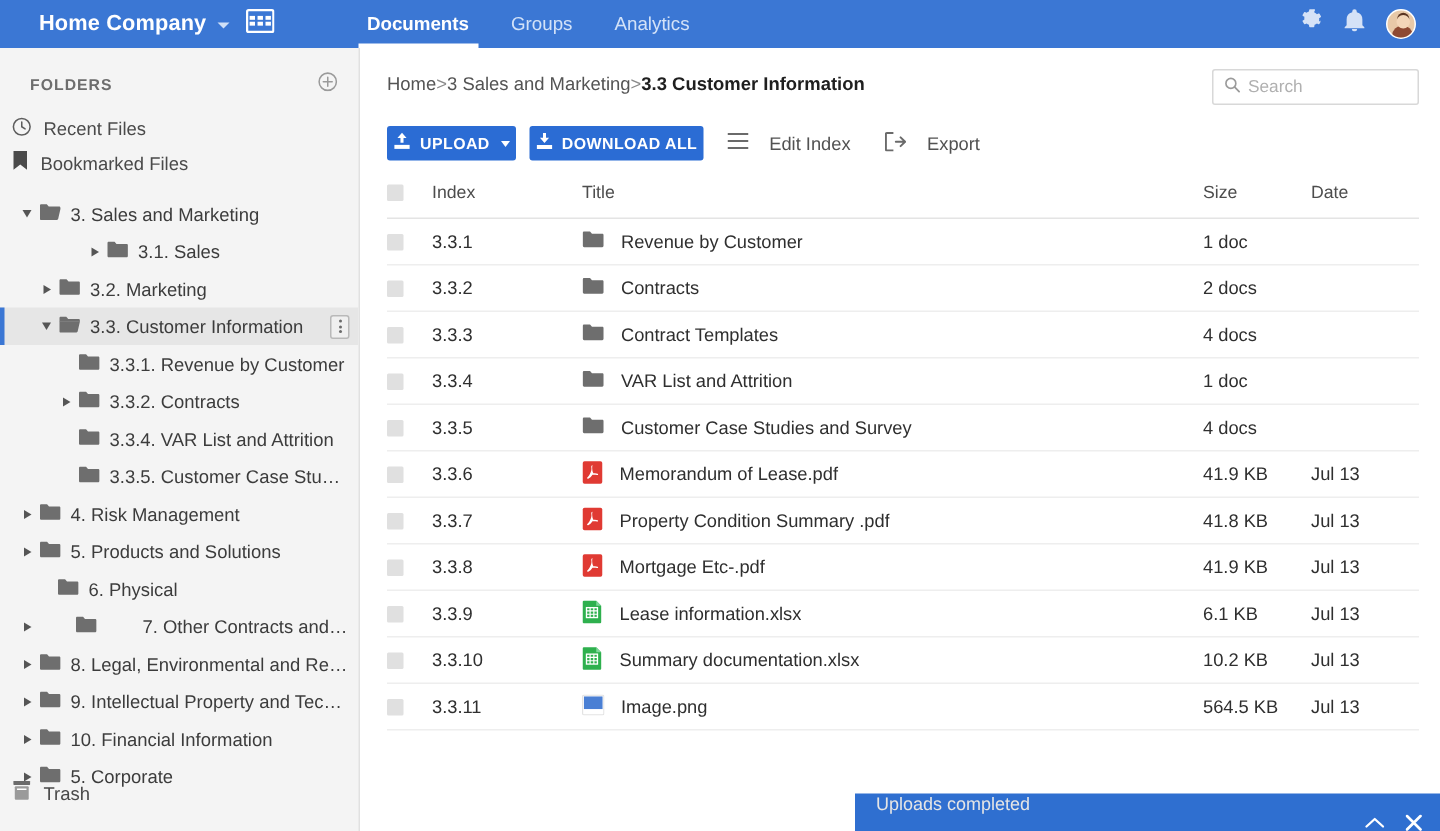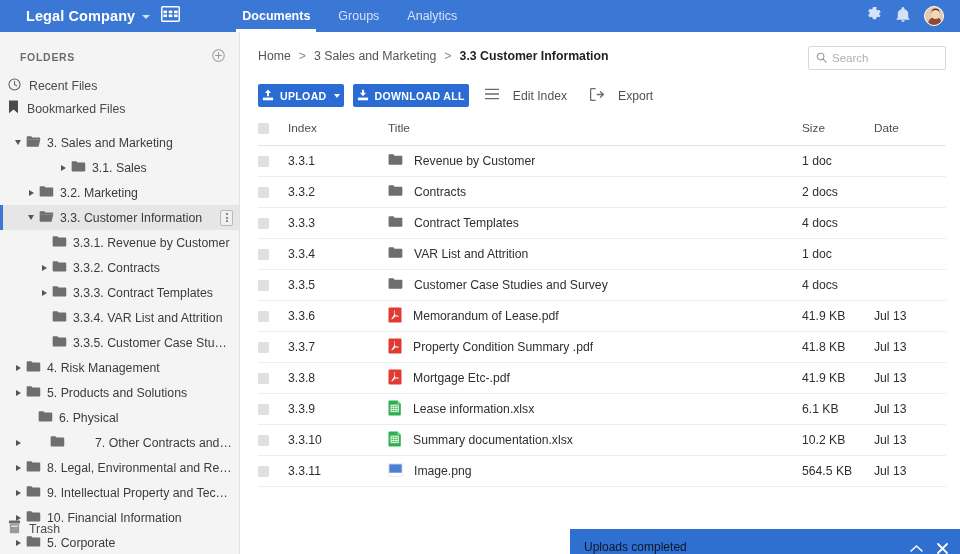--- a/index.html
+++ b/index.html
@@ -87,21 +87,21 @@
     background: #f0f0f0; display: flex; flex-direction: column; align-items: center; justify-content: center; gap: 1.5px;
     cursor: pointer; flex: 0 0 13px;
   }
   .kebab span { width: 2px; height: 2px; background: #6b6b6b; border-radius: 50%; display: block; }
   .trash-wrap { position: absolute; left: 0; right: 0; bottom: 14px; }
 
   
   .main { flex: 1; min-width: 0; background: #fff; display: flex; flex-direction: column; position: relative; }
   .main-top { padding: 14px 14px 0 18px; }
   .crumbrow { display: flex; align-items: flex-start; }
-  .breadcrumb { display: flex; align-items: center; font-size: 12.3px; color: #545454; gap: 8px; padding-top: 3px; }
+  .breadcrumb { display: flex; align-items: center; font-size: 12.3px; color: #545454; gap: 0; padding-top: 3px; }
   .crumb { cursor: pointer; white-space: nowrap; }
   .crumb.current { color: #1f1f1f; font-weight: bold; cursor: default; }
   .crumb-sep { color: #8a8a8a; }
   .searchbox {
     margin-left: auto; width: 138px; height: 24px; border: 1px solid #d8d8d8; border-radius: 2px;
     display: flex; align-items: center; gap: 5px; padding: 0 7px; background: #fff;
   }
   .search-ph { font-size: 11.5px; color: #b0b0b0; }
 
   .toolbar { display: flex; align-items: center; gap: 9px; margin-top: 14px; }
@@ -133,33 +133,33 @@
   .chk {
     width: 11px; height: 11px; background: #e0e0e0; border-radius: 1px; cursor: pointer; display: block;
   }
   .title-cell { display: flex; align-items: center; gap: 11px; }
   .fname { white-space: nowrap; overflow: hidden; text-overflow: ellipsis; cursor: pointer; }
   .fico { flex: 0 0 auto; display: block; }
 
   
   .toast {
     position: absolute; right: 0; bottom: 0; left: 330px; height: 25px; background: #2f6fd0;
-    display: flex; align-items: flex-end; padding: 0 12px 0 14px; color: #0f172a; font-size: 12px;
+    display: flex; align-items: flex-start; padding: 0 12px 0 14px; color: #e5e5e5; font-size: 12px; flex-direction: column;
   }
   .toast-actions { margin-left: auto; display: flex; align-items: center; gap: 14px; }
   .toast-btn { cursor: pointer; display: flex; align-items: center; }
 </style>
 </head>
 <body>
 
 <div class="app">
 
   <div class="topbar">
     <div class="brand">
-      <span class="brand-name">Legal Company</span>
+      <span class="brand-name">Home Company</span>
       <span class="chev-dn"></span>
       <span class="grid-icon">
         <svg width="19" height="16" viewBox="0 0 19 16">
           <rect x="0.75" y="0.75" width="17.5" height="14.5" rx="1" fill="none" stroke="#ffffff" stroke-width="1.5"></rect>
           <rect x="2.4" y="4.6" width="3.6" height="2.6" fill="#ffffff"></rect>
           <rect x="7.7" y="4.6" width="3.6" height="2.6" fill="#ffffff"></rect>
           <rect x="13" y="4.6" width="3.6" height="2.6" fill="#ffffff"></rect>
           <rect x="2.4" y="8.5" width="3.6" height="2.6" fill="#ffffff"></rect>
           <rect x="7.7" y="8.5" width="3.6" height="2.6" fill="#ffffff"></rect>
           <rect x="13" y="8.5" width="3.6" height="2.6" fill="#ffffff"></rect>
@@ -282,29 +282,20 @@
             <span class="tree-label">3.3.1. Revenue by Customer</span>
           </div>
           <div class="tree-row" style="padding-left: 38px;">
             <span class="caret right">
               <i></i>
             </span>
             <span class="folder-ico"><svg width="15" height="12" viewBox="0 0 16 13">
                 <path d="M0.6 2.2c0-.5.4-.9.9-.9h4.2L7.1 2.8h7.3c.5 0 .9.4.9.9v7.9c0 .5-.4.9-.9.9H1.5c-.5 0-.9-.4-.9-.9z" fill="#6e6e6e"></path>
               </svg></span>
             <span class="tree-label">3.3.2. Contracts</span>
-          </div>
-          <div class="tree-row" style="padding-left: 38px;">
-            <span class="caret right">
-              <i></i>
-            </span>
-            <span class="folder-ico"><svg width="15" height="12" viewBox="0 0 16 13">
-                <path d="M0.6 2.2c0-.5.4-.9.9-.9h4.2L7.1 2.8h7.3c.5 0 .9.4.9.9v7.9c0 .5-.4.9-.9.9H1.5c-.5 0-.9-.4-.9-.9z" fill="#6e6e6e"></path>
-              </svg></span>
-            <span class="tree-label">3.3.3. Contract Templates</span>
           </div>
           <div class="tree-row" style="padding-left: 38px;">
             <span class="caret"></span>
             <span class="folder-ico"><svg width="15" height="12" viewBox="0 0 16 13">
                 <path d="M0.6 2.2c0-.5.4-.9.9-.9h4.2L7.1 2.8h7.3c.5 0 .9.4.9.9v7.9c0 .5-.4.9-.9.9H1.5c-.5 0-.9-.4-.9-.9z" fill="#6e6e6e"></path>
               </svg></span>
             <span class="tree-label">3.3.4. VAR List and Attrition</span>
           </div>
           <div class="tree-row" style="padding-left: 38px;">
             <span class="caret"></span>

